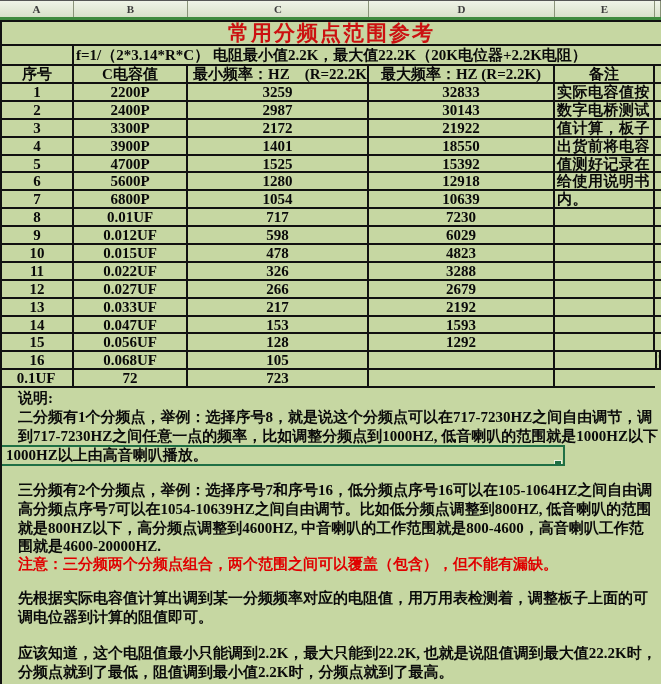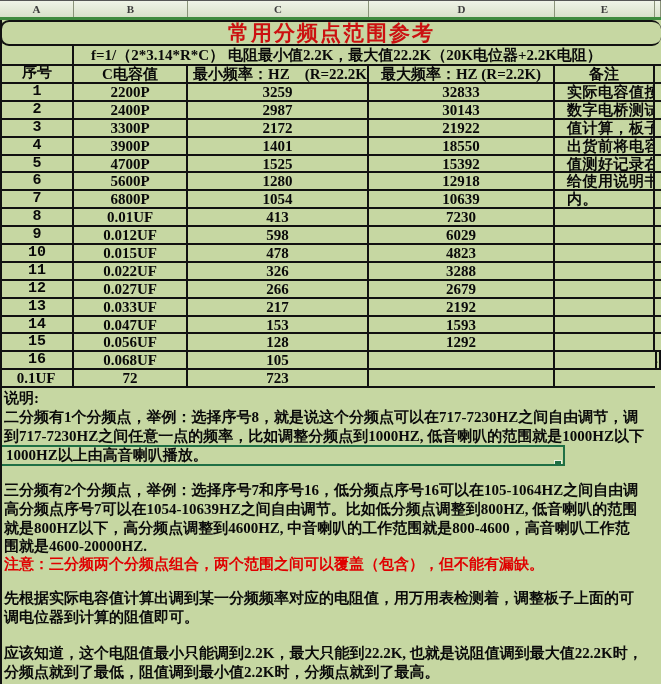--- a/index.html
+++ b/index.html
@@ -26,41 +26,41 @@
   }
   #strip-underline{position:absolute; left:0; top:17px; width:661px; height:3px; background:var(--strip-line);}
   
   #sheet-table{
     position:absolute; left:0; top:20px; width:661px;
     display:grid; grid-template-columns:74px 114px 181px 186px 100px 6px;
   }
   .cell{border-right:2px solid var(--border); border-bottom:2px solid var(--border);
         overflow:hidden; white-space:nowrap; display:flex; align-items:center; justify-content:center;
         font-size:15px; line-height:16px;}
-  .cell.first{border-left:2px solid var(--border);font-family:Liberation Mono, monospace;}
+  .cell.first{border-left:2px solid var(--border);}
   .cell.filler{border-right:none;}
   .title-cell{
     grid-column:1/-1; height:26px; border-left:2px solid var(--border);
     border-top:2px solid var(--border); border-bottom:2px solid var(--border);
     display:flex; align-items:center; justify-content:center;
-    color:var(--title-red); font-size:21px; letter-spacing:2px; overflow:hidden;border-radius:9px;
+    color:var(--title-red); font-size:21px; letter-spacing:2px; overflow:hidden;
   }
   .formula-a{height:20px;}
   .formula-cell{
     grid-column:2/-1; height:20px; border-bottom:2px solid var(--border);
-    display:flex; align-items:center; justify-content:flex-start; padding-left:17px;
+    display:flex; align-items:center; justify-content:flex-start; padding-left:2px;
     font-size:15px; white-space:nowrap; overflow:hidden;
   }
   .head-cell{height:18px; font-size:15px;}
   .head-cell.clip{justify-content:flex-start; padding-left:5px;}
   .data-cell{height:17.9px;}
-  .data-cell.remark{justify-content:flex-start; padding-left:12px; letter-spacing:0.5px;}
+  .data-cell.remark{justify-content:flex-start; padding-left:2px; letter-spacing:0.5px;}
   
   .note-line{
-    position:absolute; left:0; width:661px; height:19px; padding-left:4px;
+    position:absolute; left:0; width:661px; height:19px; padding-left:18px;
     font-size:15px; line-height:19px; white-space:nowrap; overflow:hidden;
   }
   .note-line.red{color:var(--warn-red);}
   #selected-cell{
     position:absolute; left:0; top:445px; width:565px; height:21px;
     border:2px solid var(--sel-green); padding-left:4px;
     font-size:15px; line-height:17px; white-space:nowrap; overflow:hidden;
     display:flex; align-items:center;
   }
   #fill-handle{
@@ -134,21 +134,21 @@
       <div class="cell data-cell remark">给使用说明书</div>
       <div class="cell filler data-cell"></div>
       <div class="cell data-cell first">7</div>
       <div class="cell data-cell">6800P</div>
       <div class="cell data-cell">1054</div>
       <div class="cell data-cell">10639</div>
       <div class="cell data-cell remark">内。</div>
       <div class="cell filler data-cell"></div>
       <div class="cell data-cell first">8</div>
       <div class="cell data-cell">0.01UF</div>
-      <div class="cell data-cell">413</div>
+      <div class="cell data-cell">717</div>
       <div class="cell data-cell">7230</div>
       <div class="cell data-cell remark"></div>
       <div class="cell filler data-cell"></div>
       <div class="cell data-cell first">9</div>
       <div class="cell data-cell">0.012UF</div>
       <div class="cell data-cell">598</div>
       <div class="cell data-cell">6029</div>
       <div class="cell data-cell remark"></div>
       <div class="cell filler data-cell"></div>
       <div class="cell data-cell first">10</div>

